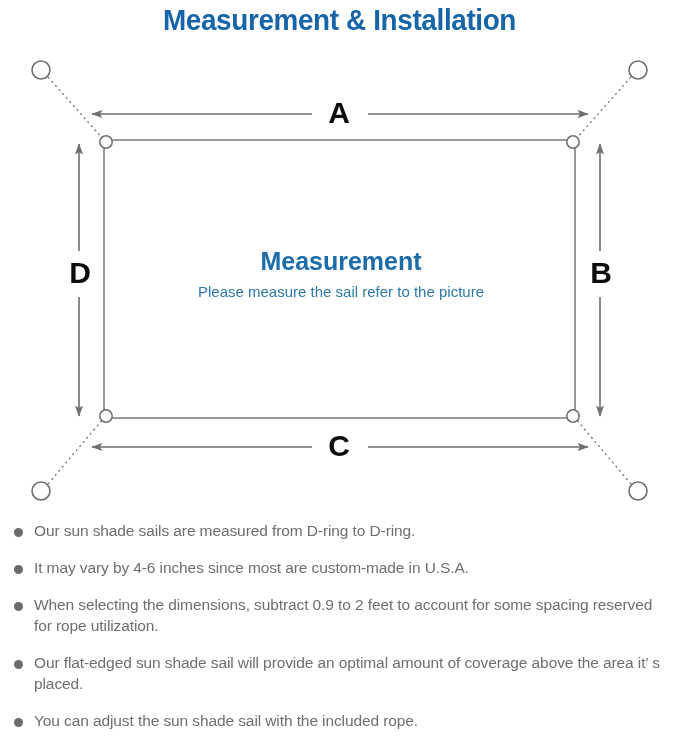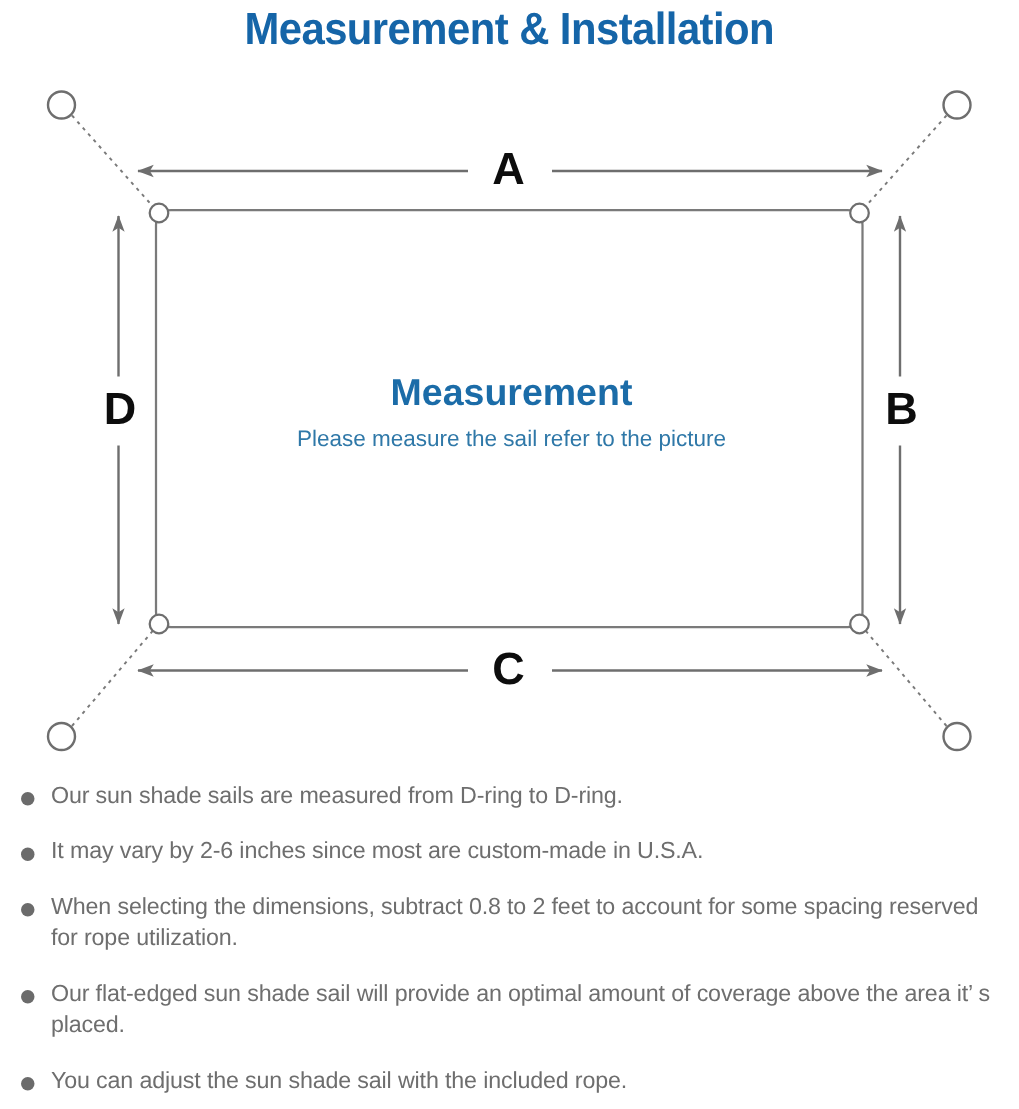--- a/index.html
+++ b/index.html
@@ -170,25 +170,25 @@
   </svg>
 </div>
 
 <div id="notes">
   <div class="note-row">
     <span class="note-bullet"></span>
     <span class="note-text">Our sun shade sails are measured from D-ring to D-ring.</span>
   </div>
   <div class="note-row">
     <span class="note-bullet"></span>
-    <span class="note-text">It may vary by 2-6 inches since most are custom-made in U.S.A.</span>
+    <span class="note-text">It may vary by 4-6 inches since most are custom-made in U.S.A.</span>
   </div>
   <div class="note-row">
     <span class="note-bullet"></span>
-    <span class="note-text">When selecting the dimensions, subtract 0.8 to 2 feet to account for some spacing reserved for rope utilization.</span>
+    <span class="note-text">When selecting the dimensions, subtract 0.9 to 2 feet to account for some spacing reserved for rope utilization.</span>
   </div>
   <div class="note-row">
     <span class="note-bullet"></span>
     <span class="note-text">Our flat-edged sun shade sail will provide an optimal amount of coverage above the area it’ s placed.</span>
   </div>
   <div class="note-row">
     <span class="note-bullet"></span>
     <span class="note-text">You can adjust the sun shade sail with the included rope.</span>
   </div>
 </div>

